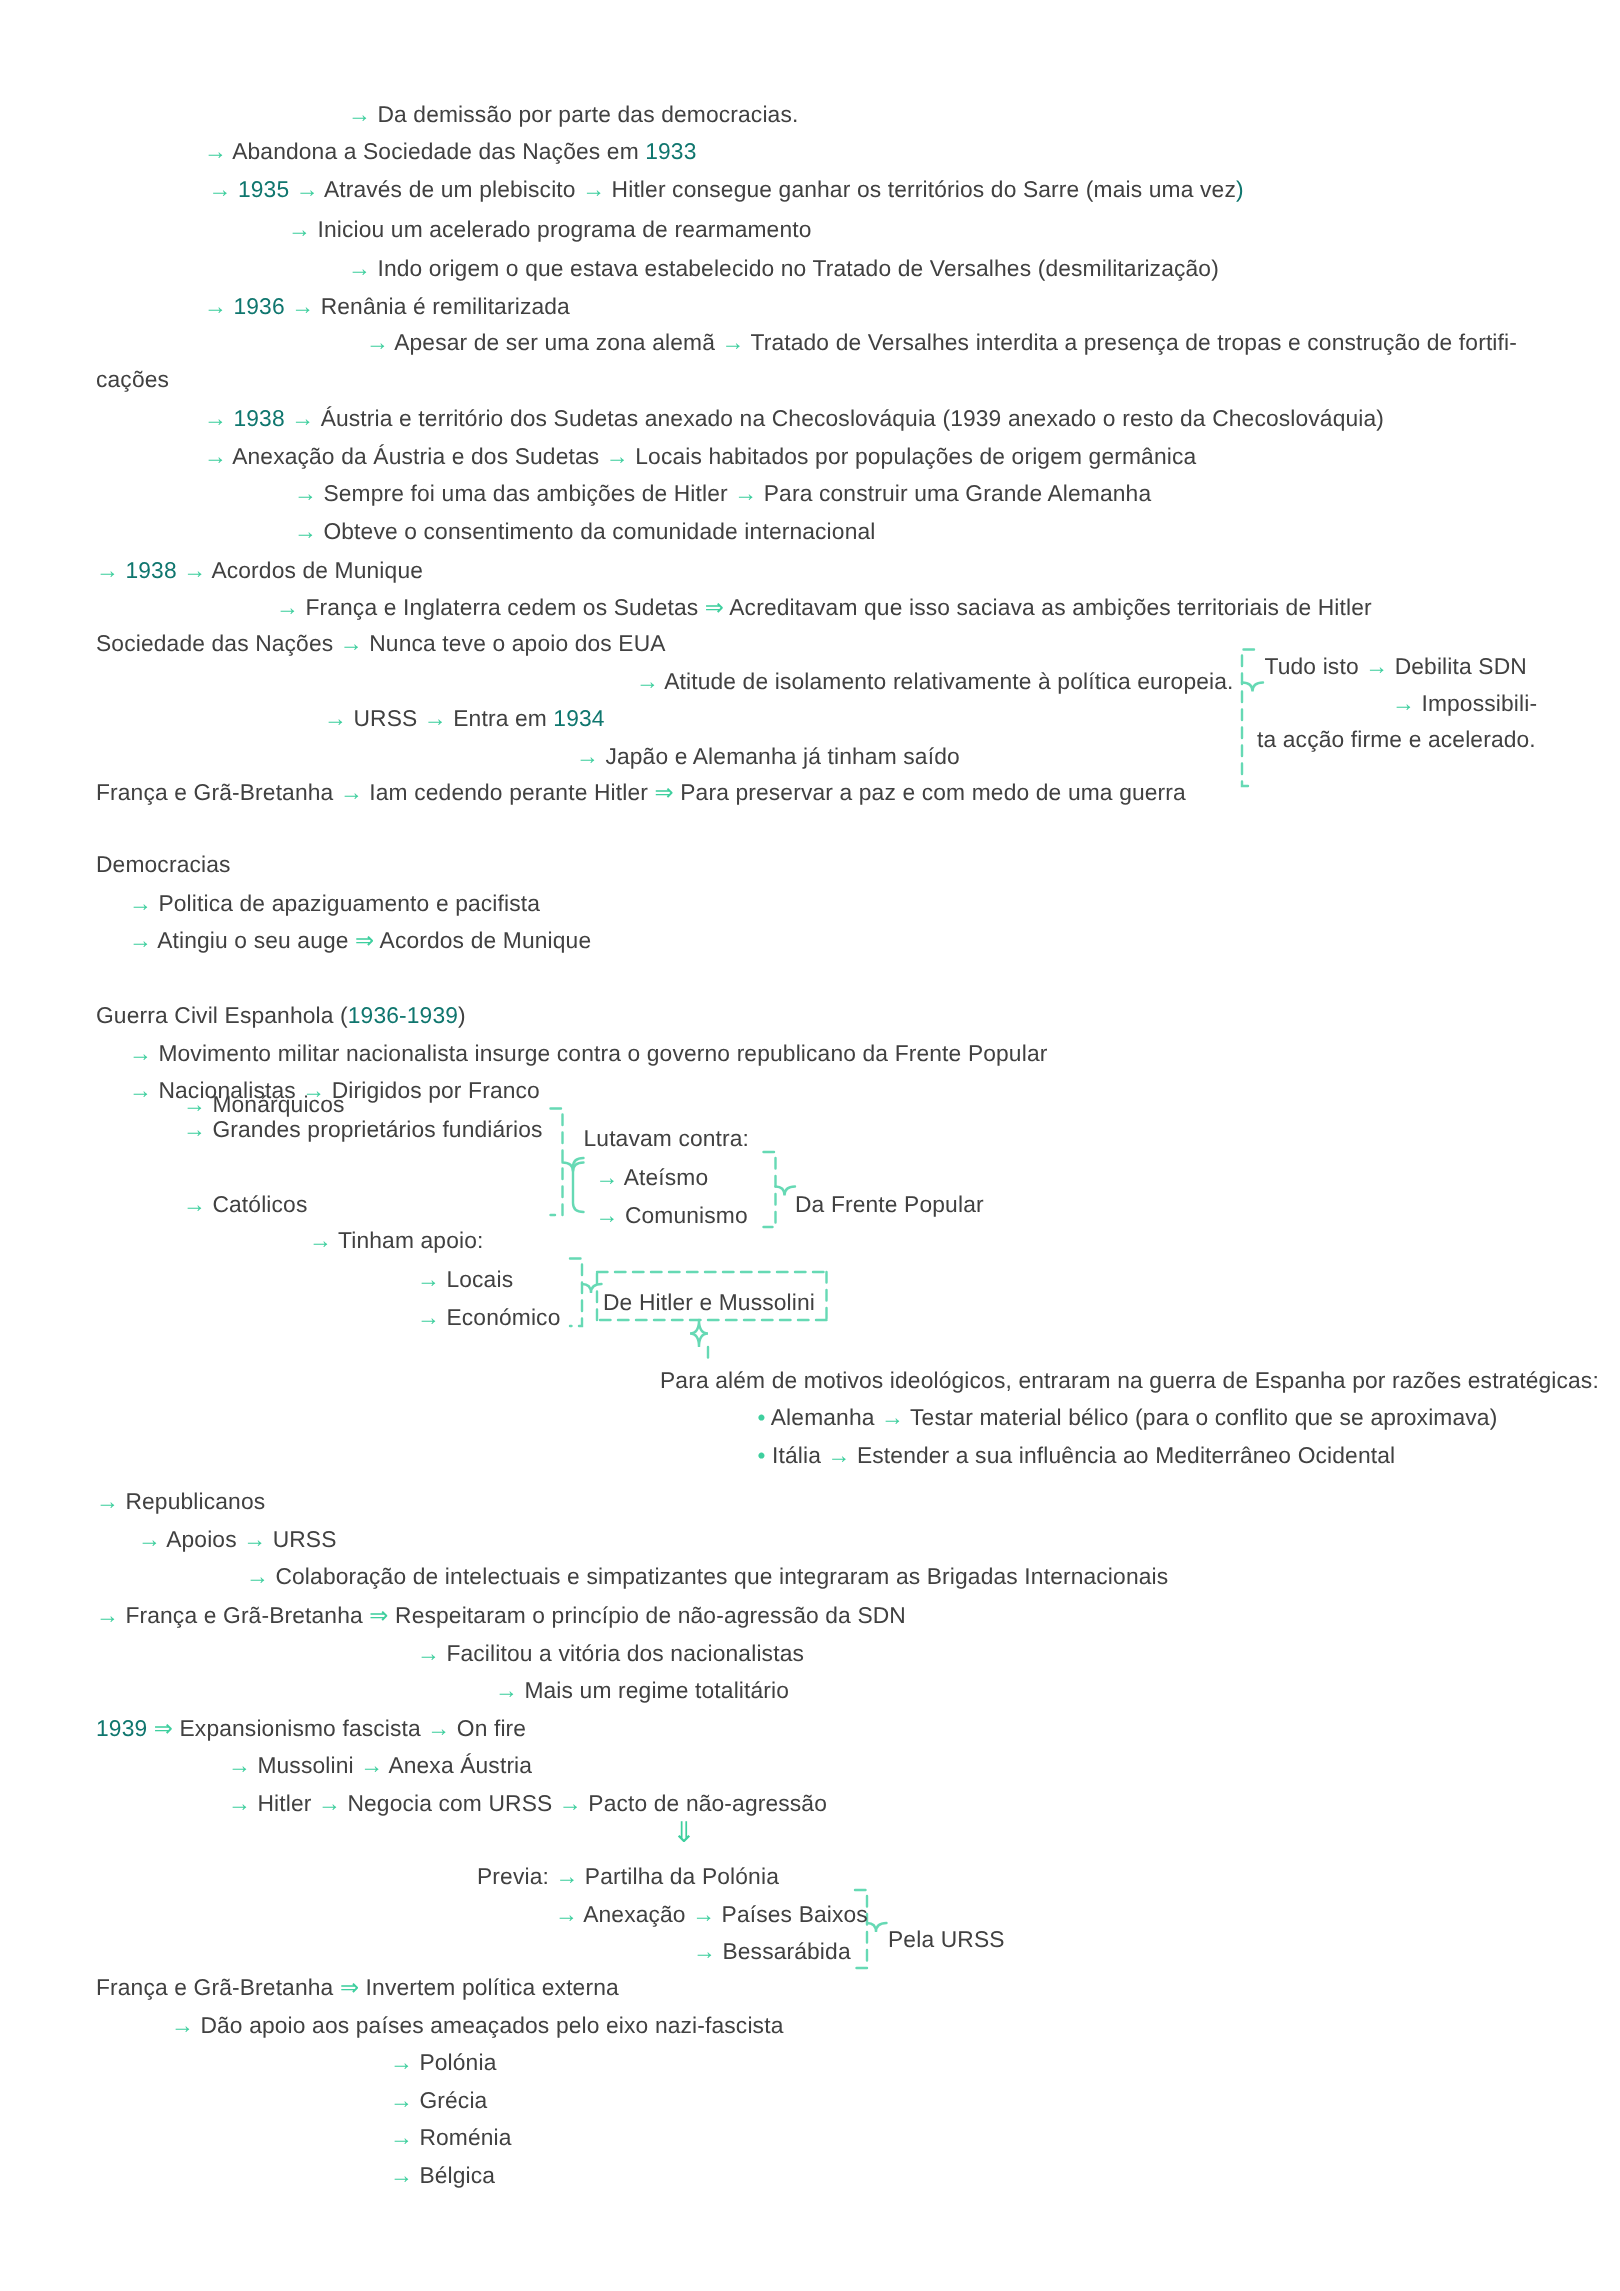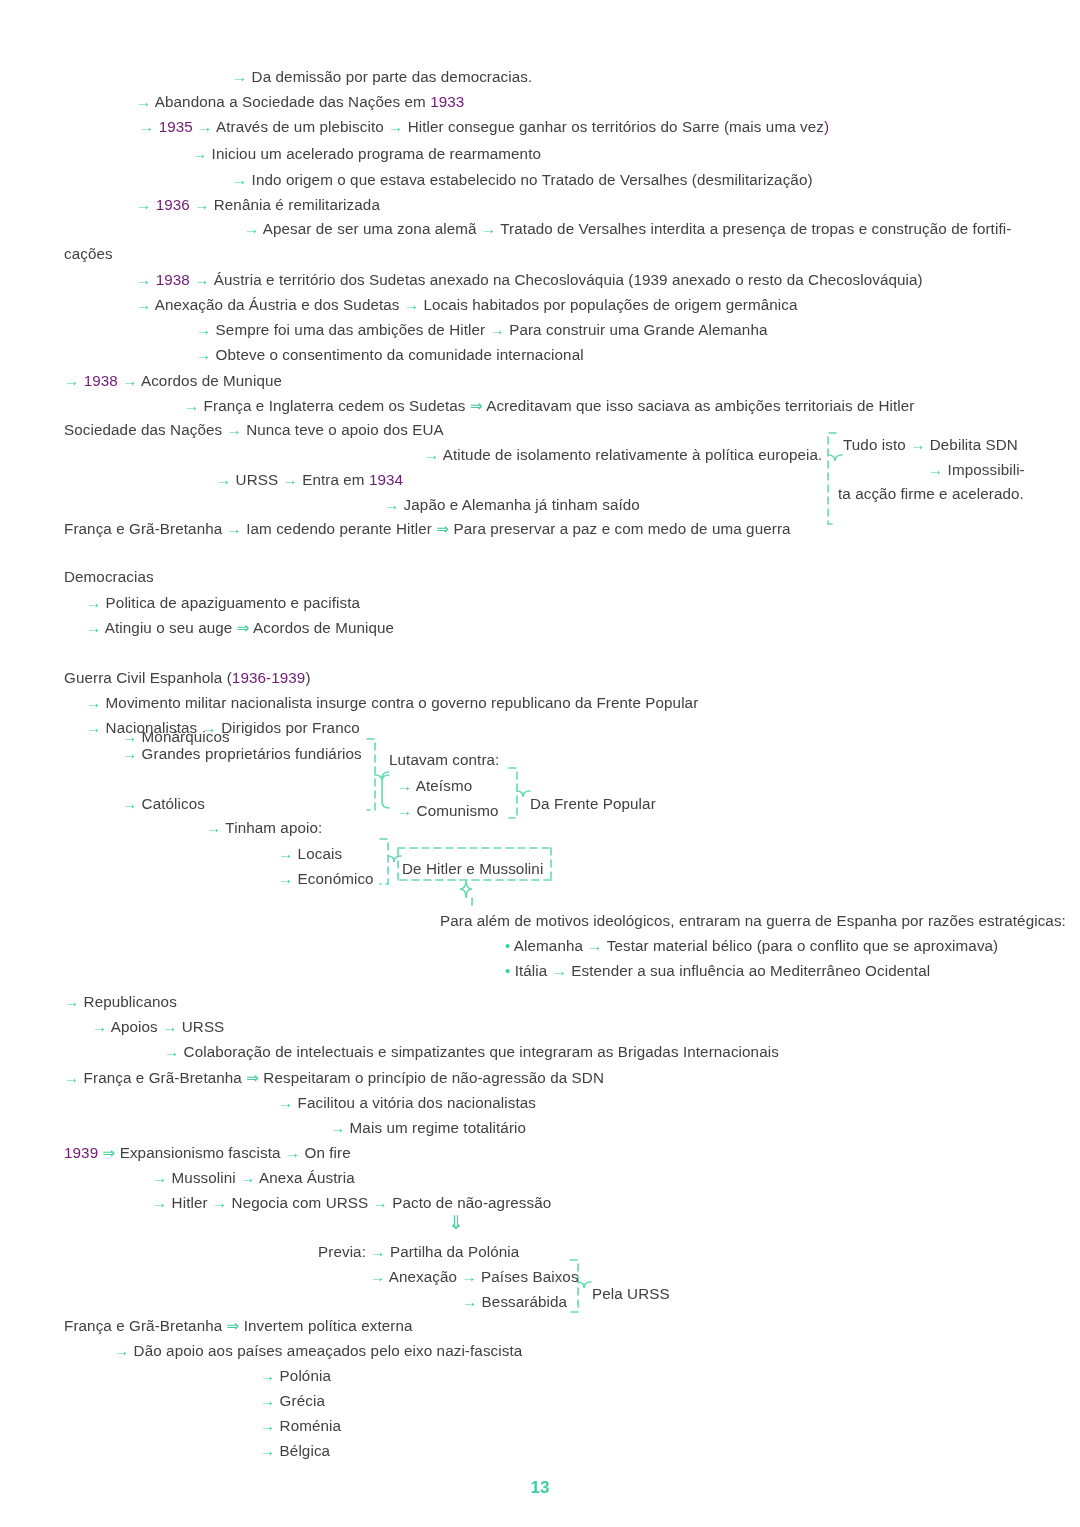--- a/index.html
+++ b/index.html
@@ -15,21 +15,21 @@
   
   .ln{
     position:absolute;
     font-size:15.2px;
     line-height:18px;
     white-space:nowrap;
     color:#414141;
     letter-spacing:0.1px;
   }
   .ar{color:#3ECF9E; font-weight:400;}                        
-  .yr{color:#701a75;}                         
+  .yr{color:#0f766e;}                         
   .bul{color:#3ECF9E; font-size:15px;}        
   .dn{color:#3ECF9E; font-size:19px;}         
 
   
   .pageno{
     position:absolute;
     left:0; right:0;
     text-align:center;
     color:#3ECF9E;
     font-size:17px;
@@ -143,15 +143,14 @@
       <div class="ln" style="left: 462px; top: 1293px;"><span class="ar">→</span><span> Bessarábida</span></div>
       <div class="ln" style="left: 592px; top: 1285px;"><span>Pela URSS</span></div>
       <div class="ln" style="left: 64px; top: 1317px;"><span>França e Grã-Bretanha </span><span class="ar">⇒</span><span> Invertem política externa</span></div>
       <div class="ln" style="left: 114px; top: 1342px;"><span class="ar">→</span><span> Dão apoio aos países ameaçados pelo eixo nazi-fascista</span></div>
       <div class="ln" style="left: 260px; top: 1367px;"><span class="ar">→</span><span> Polónia</span></div>
       <div class="ln" style="left: 260px; top: 1392px;"><span class="ar">→</span><span> Grécia</span></div>
       <div class="ln" style="left: 260px; top: 1417px;"><span class="ar">→</span><span> Roménia</span></div>
       <div class="ln" style="left: 260px; top: 1442px;"><span class="ar">→</span><span> Bélgica</span></div>
     </div>
 
-  <div class="pageno" style="top:1478px;">13</div>
 
 </div>
 
 </body></html>

